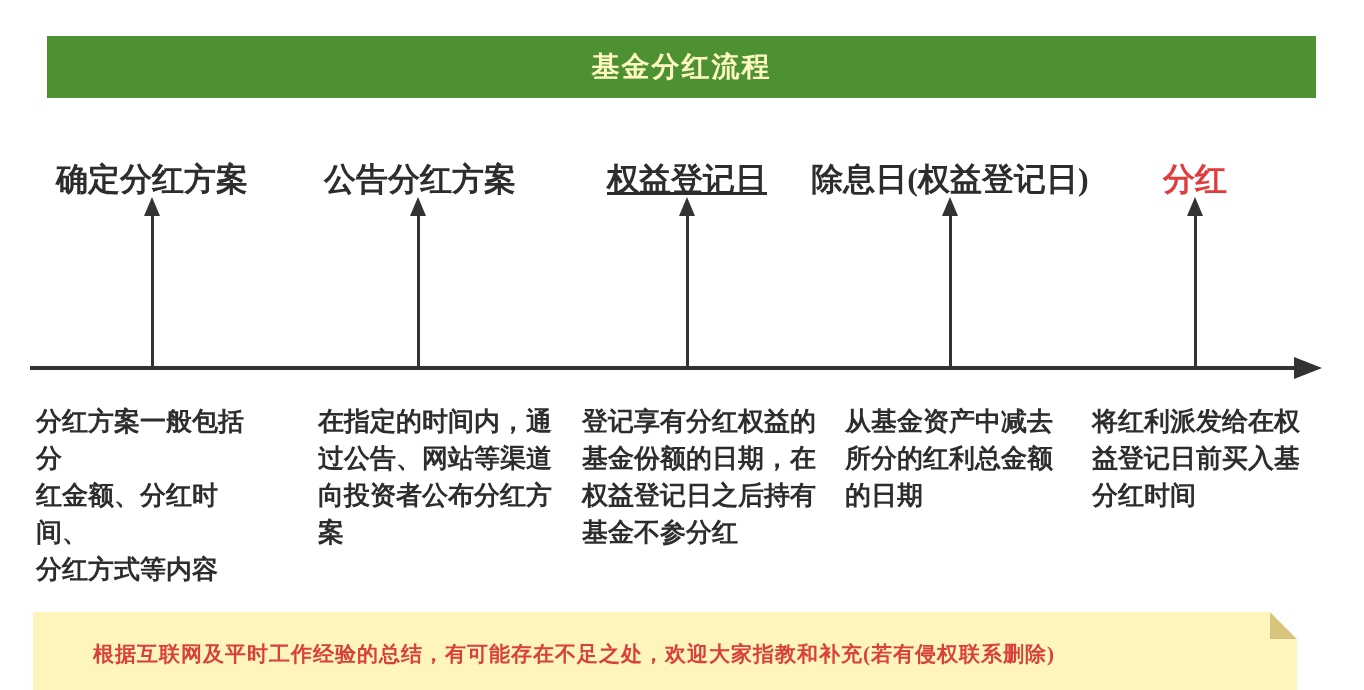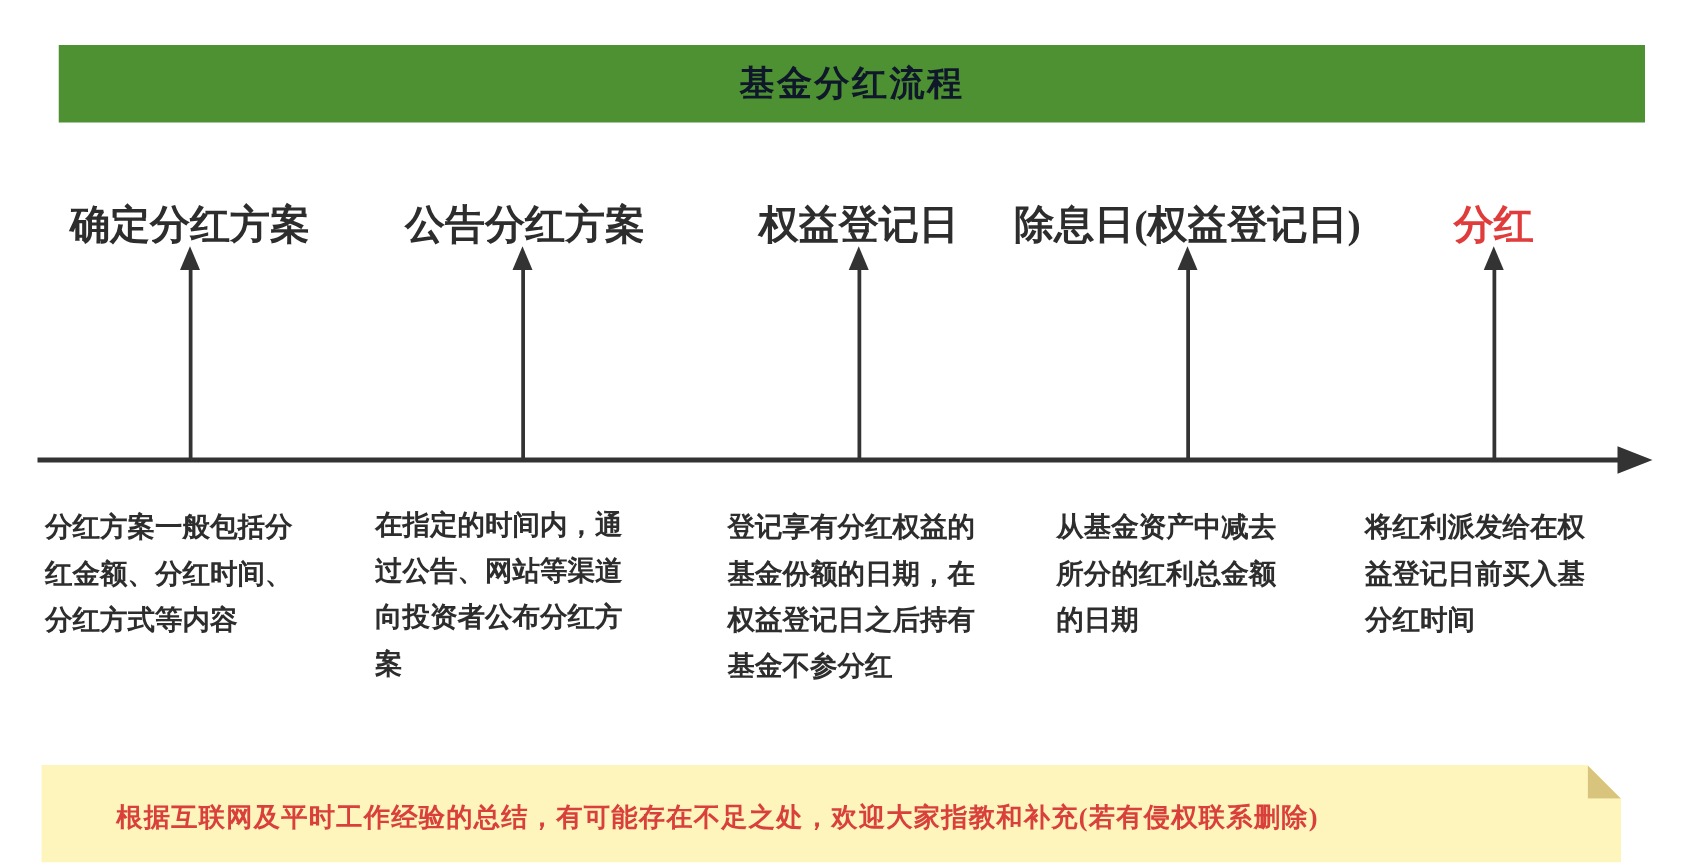--- a/index.html
+++ b/index.html
@@ -18,38 +18,38 @@
     left: 47px; top: 36px;
     width: 1269px; height: 62px;
     background: #4e9132;
     display: flex; align-items: center; justify-content: center;
   }
   .banner h1 {
     margin: 13px;
     font-size: 28px;
     font-weight: bold;
     letter-spacing: 2px;
-    color: #0f172a;
+    color: #fef9c3;
   }
 
   
   .stage-title {
     position: absolute;
     top: 158px;
     width: 300px;
     text-align: center;
     font-size: 32px;
     font-weight: bold;
     color: #2d2d2d;
     white-space: nowrap;
   }
   .stage-title.highlight { color: #e03c3c; font-family: Liberation Mono, monospace; }
   .t1 { left: 2px; }
   .t2 { left: 270px; }
-  .t3 { left: 537px; }
+  .t3 { left: 537px; text-decoration: underline; }
   .t4 { left: 800px; }
   .t5 { left: 1045px; }
 
   
   .v-arrow {
     position: absolute;
     top: 197px;
     width: 16px; height: 171px;
   }
   .v-arrow .head {
@@ -83,28 +83,28 @@
     width: 0; height: 0;
     border-left: 28px solid #333333;
     border-top: 11px solid transparent;
     border-bottom: 11px solid transparent;
   }
 
   
   .stage-desc {
     position: absolute;
     top: 403px;
-    font-size: 22px;
+    font-size: 26px;
     font-weight: bold;
     line-height: 37px;
     color: #2d2d2d;
     white-space: pre-line;
   }
   .d1 { left: 36px;   width: 232px; }
-  .d2 { left: 300px;  width: 235px; font-family: Liberation Mono, monospace; }
+  .d2 { left: 318px;  width: 235px; }
   .d3 { left: 582px;  width: 235px; }
   .d4 { left: 845px;  width: 212px; }
   .d5 { left: 1092px; width: 215px; }
 
   
   .note {
     position: absolute;
     left: 33px; top: 568px;
     width: 1264px; height: 84px;
     background: #fdf5bc;

